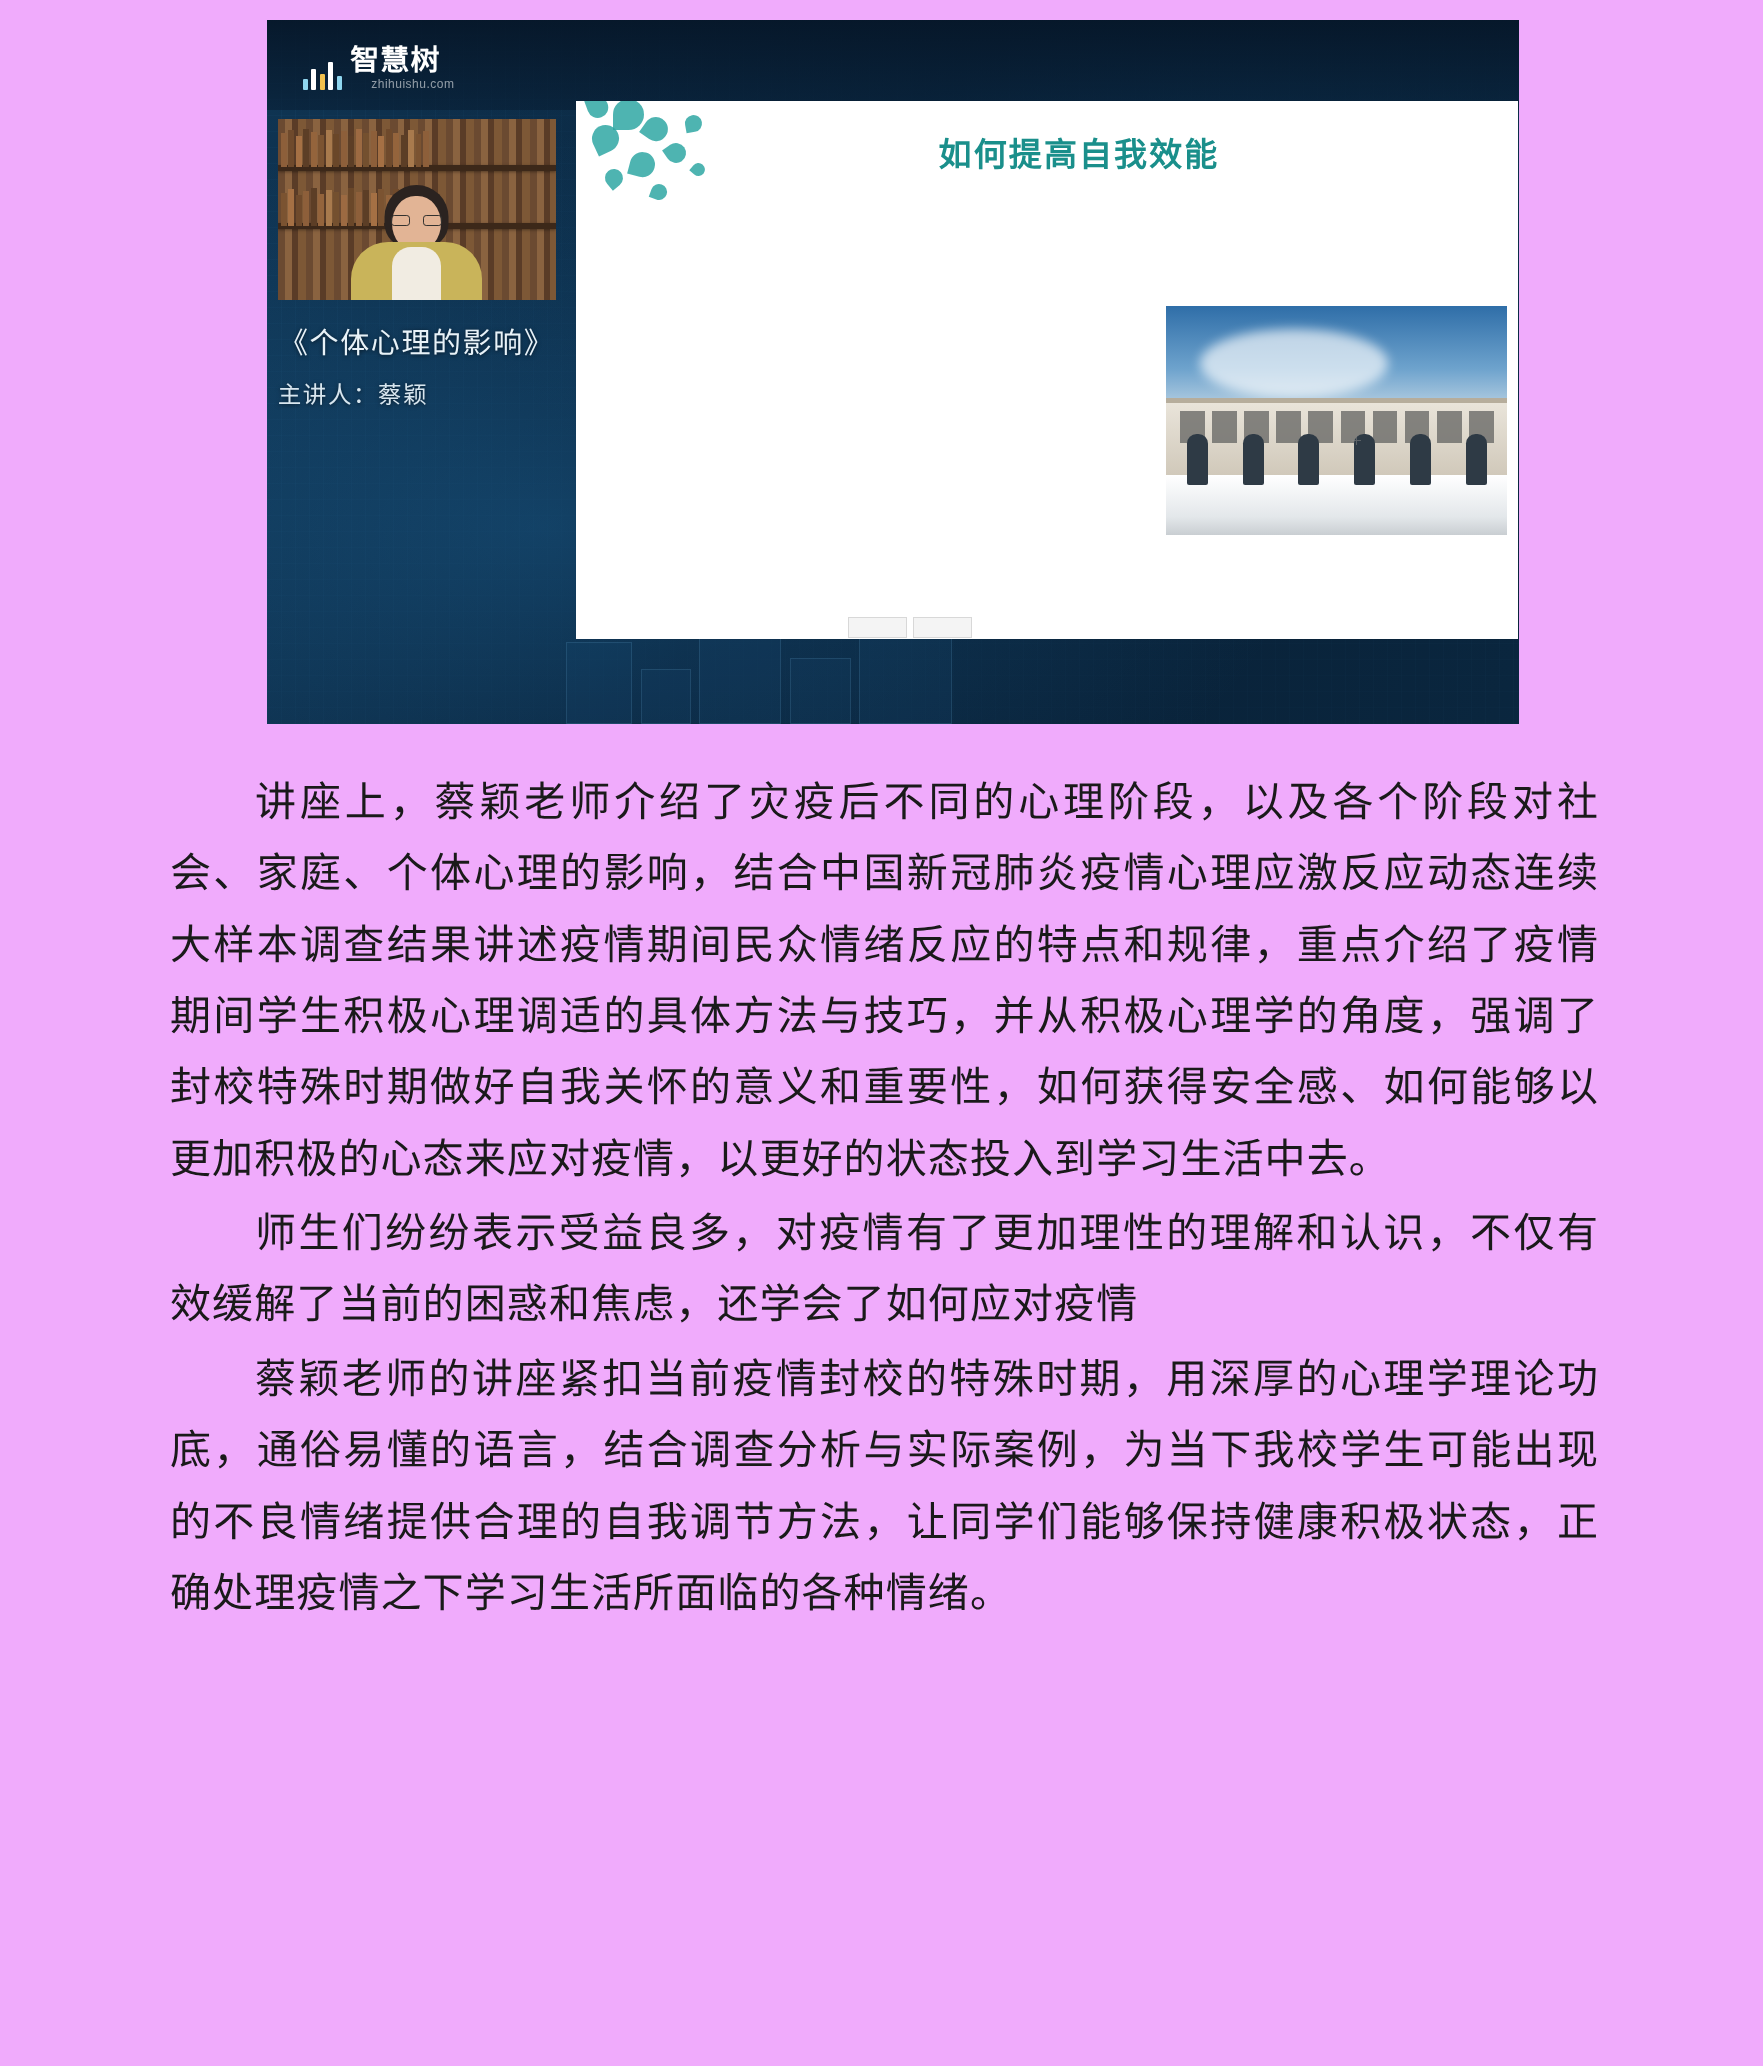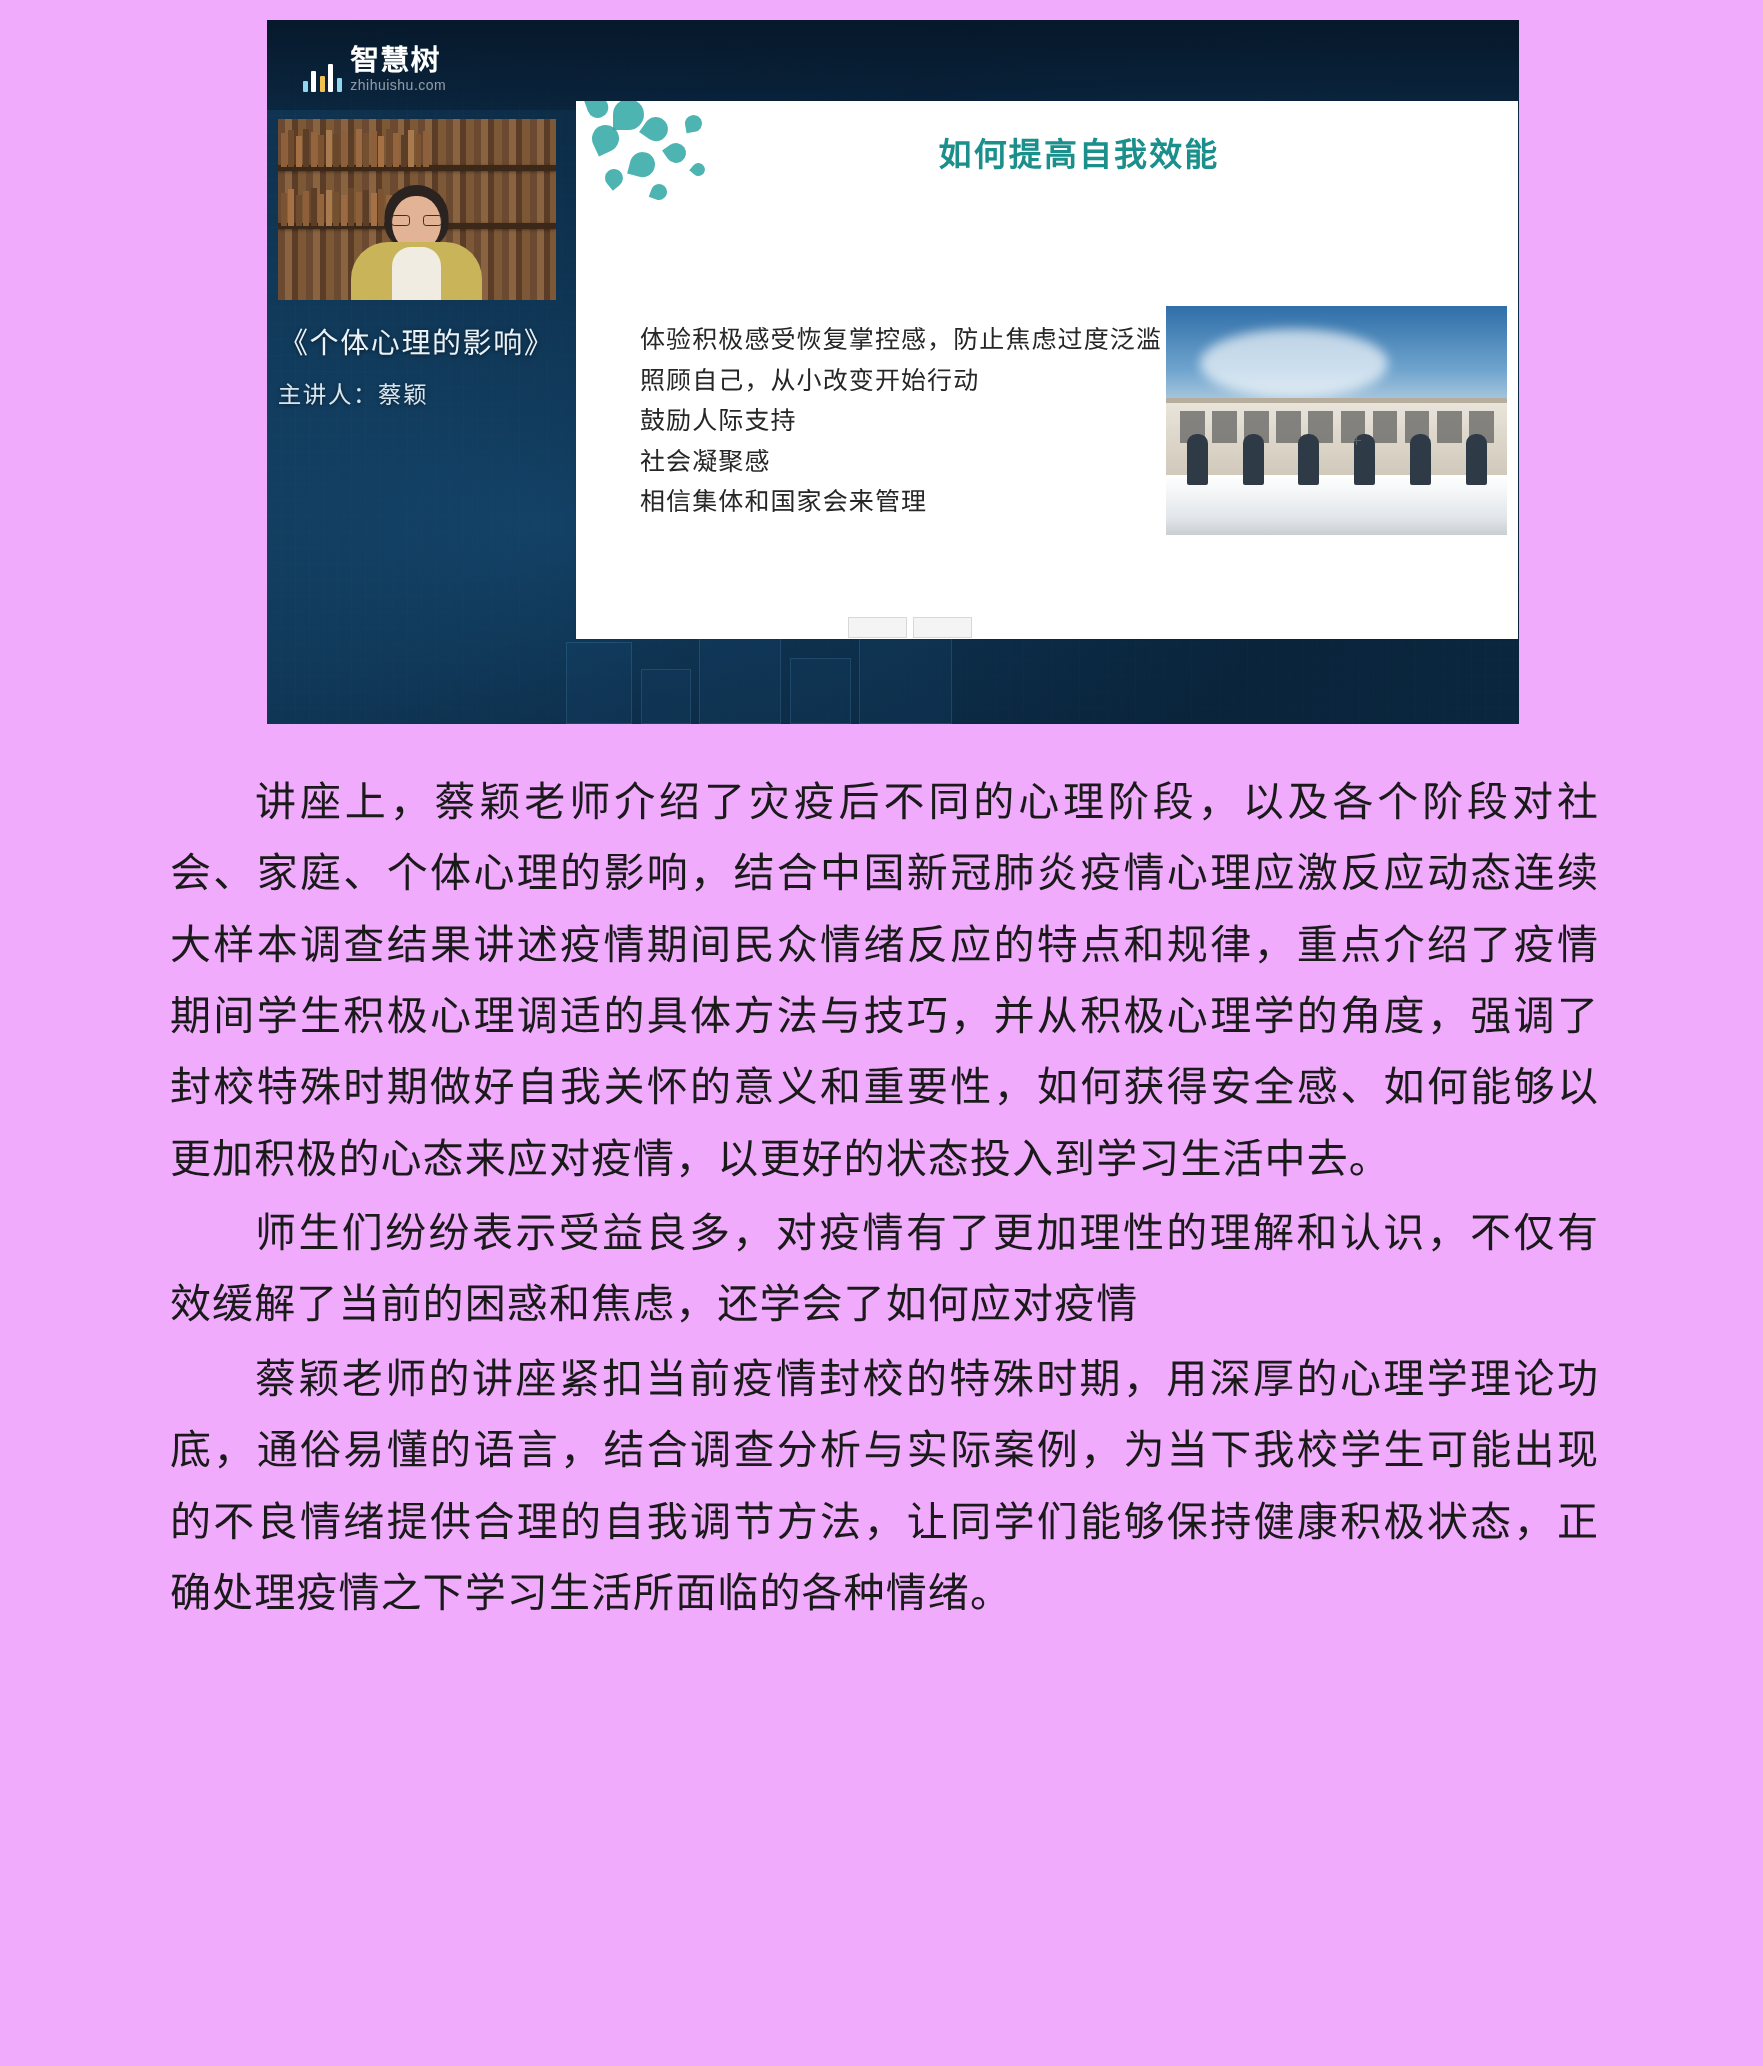--- a/index.html
+++ b/index.html
@@ -104,24 +104,25 @@
   }
   .logo-cn {
     font-family: "Liberation Sans", sans-serif;
     font-weight: bold;
     font-size: 29px;
     color: #ffffff;
     letter-spacing: 1.1px;
   }
   .logo-en {
     font-family: "Liberation Sans", sans-serif;
-    font-size: 14px;
+    font-size: 12px;
     color: rgba(255,255,255,0.55);
     letter-spacing: 0.5px;
     margin-top: 3.7px;
+    margin-left: 21px;
   }
 
   
   .presenter {
     position: absolute;
     left: 10.7px;
     top: 99px;
     width: 278px;
     height: 181px;
     overflow: hidden;
@@ -533,27 +534,20 @@
         <span style="left:85px; top:49px;  width:20px; height:20px; transform:rotate(55deg);"></span>
         <span style="left:23.5px;  top:75px; width:18px; height:18px; transform:rotate(-40deg);"></span>
         <span style="left:70px; top:90px; width:16px; height:16px; transform:rotate(20deg);"></span>
         <span style="left:104px; top:21.3px;  width:17px; height:17px; transform:rotate(-10deg);"></span>
         <span style="left:5.3px;  top:3.2px;   width:21.3px; height:21.3px; transform:rotate(70deg);"></span>
         <span style="left:111px; top:69px; width:12.8px; height:12.8px; transform:rotate(40deg);"></span>
       </div>
 
       <div class="slide-title">如何提高自我效能</div>
 
-      <div class="slide-bullets">
-        <div>体验积极感受恢复掌控感，防止焦虑过度泛滥</div>
-        <div>照顾自己，从小改变开始行动</div>
-        <div>鼓励人际支持</div>
-        <div>社会凝聚感</div>
-        <div>相信集体和国家会来管理</div>
-      </div>
 
       <div class="slide-photo">
         <div class="sp-sky"></div>
         <div class="sp-cloud"></div>
         <div class="sp-building"></div>
         <div class="sp-windows">
           <i></i>
             <i></i>
             <i></i>
             <i></i>

